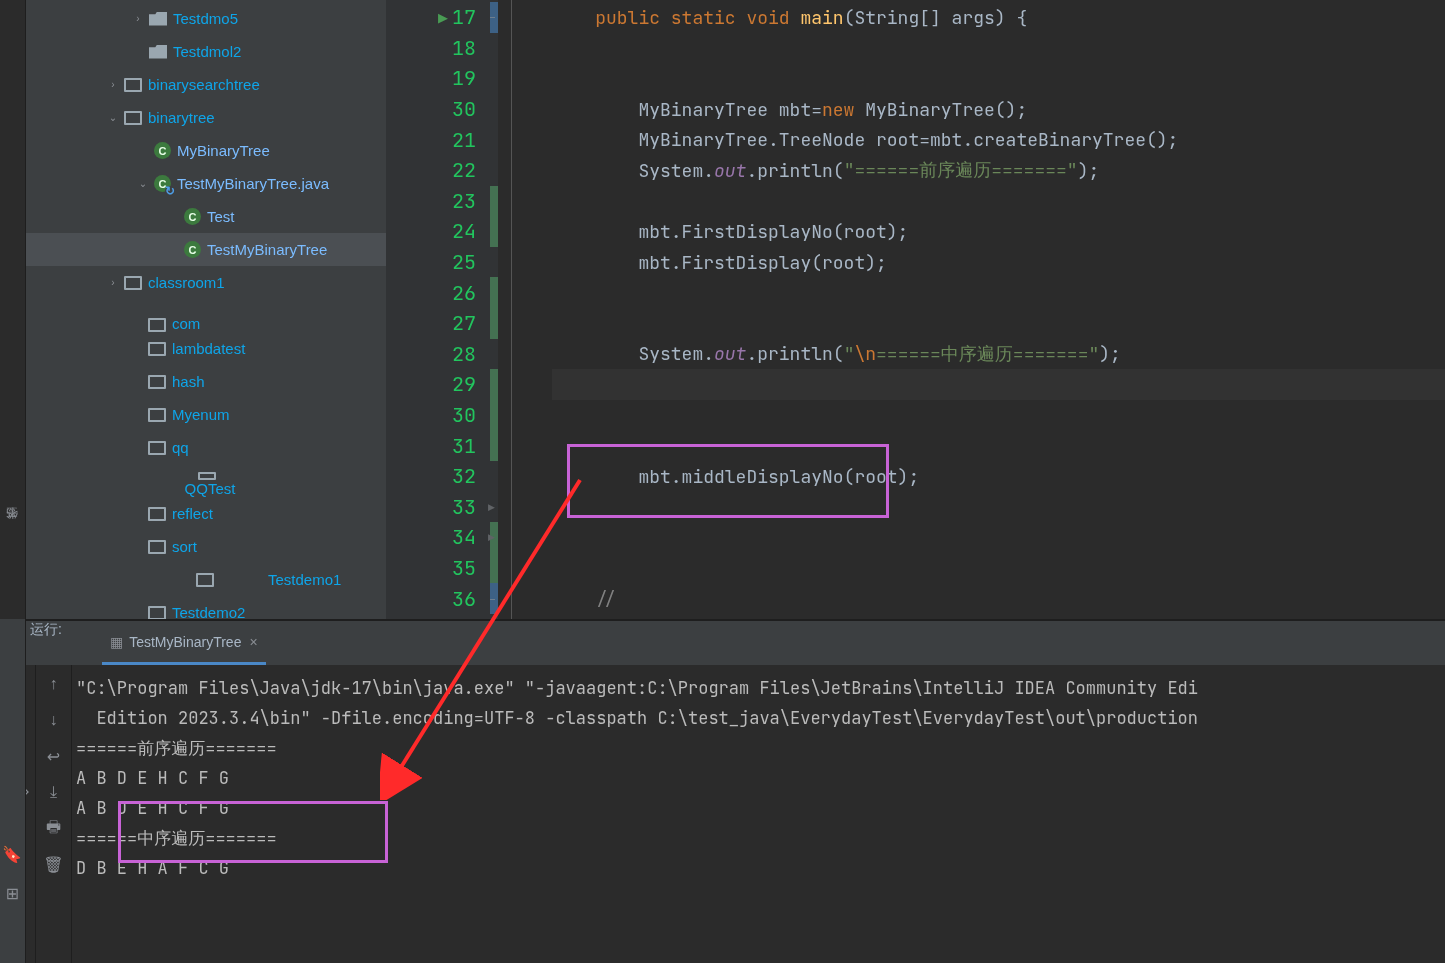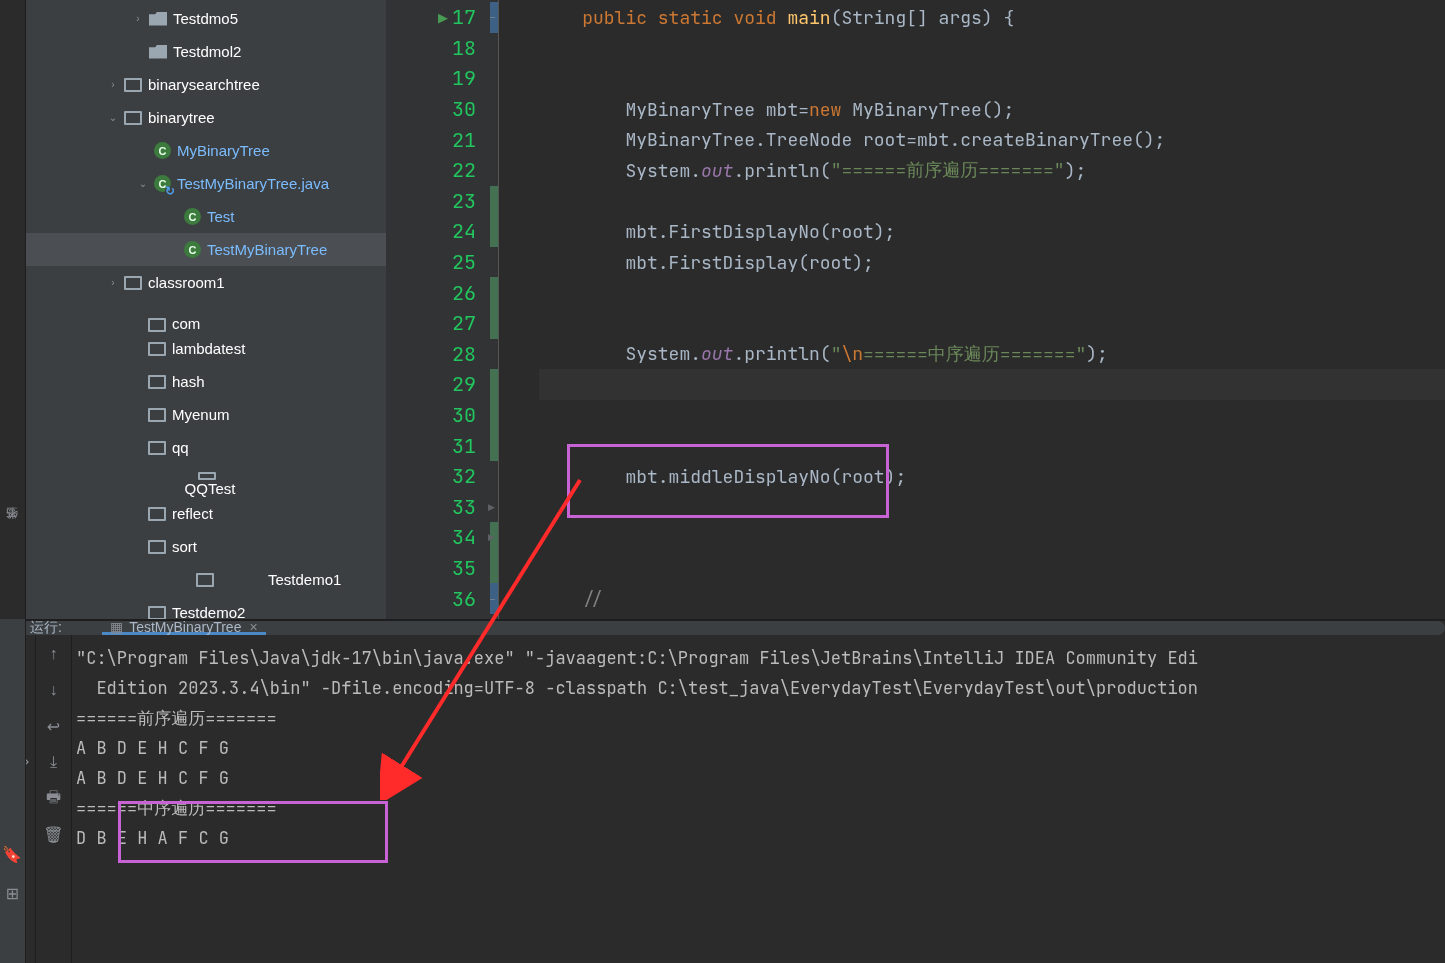--- a/index.html
+++ b/index.html
@@ -60,21 +60,21 @@
   display: inline-flex; align-items: center; justify-content: center;
   font-size: 11px; font-weight: bold; margin-right: 6px;
   font-family: sans-serif;
 }
 .icon-class { background: #3c7a3e; color: #e8ffe8; }
 .icon-java { background: #3c7a3e; color: #e8ffe8; position: relative; }
 .icon-java::after {
   content: '↻'; position: absolute; right: -4px; bottom: -4px;
   font-size: 12px; color: #4e9de6; background: #3c3f41; border-radius:50%; line-height:10px;
 }
-.txt { color: #ffffff; }
+.txt { color: #0ea5e9; }
 .txt.hl { color: #7bbcff; }
 .editor {
   flex: 1;
   background: #2b2b2b;
   display: flex;
   position: relative;
 }
 .gutter {
   width: 112px;
   background: #313335;
@@ -95,20 +95,21 @@
 .run-gutter { position: absolute; left: 52px; color: #499c54; font-size: 13px; }
 .vcs-add { position: absolute; right: 0; top: 0; bottom: 0; width: 8px; background: #447152; }
 .vcs-mod { position: absolute; right: 0; top: 0; bottom: 0; width: 8px; background: #3d6185; }
 .fold { position: absolute; right: 3px; color: #8a8e94; font-size: 9px; }
 .code-area {
   flex: 1;
   padding-top: 2px;
   padding-left: 40px;
   position: relative;
   border-left: 1px solid #555;
+  margin-left: 13px;
 }
 .cline {
   height: 30.6px;
   display: flex;
   align-items: center;
   white-space: pre;
   font-size: 18px;
 }
 .cline.current { background: #323232; }
 .kw { color: #cc7832; }
@@ -126,27 +127,26 @@
 }
 .hb-code { left: 567px; top: 444px; width: 322px; height: 74px; }
 .bottom-panel {
   height: 344px;
   background: #2b2b2b;
   border-top: 2px solid #1e1e1e;
   display: flex;
   flex-direction: column;
 }
 .run-header {
-  height: 14px;
-  display: flex;
-  align-items: center;
+  height: 44px;
+  display: flex;
+  align-items: flex-start;
   padding-left: 30px;
   background: #3c3f41;
   font-size: 14px;
-  border-radius: 10px;
 }
 .run-tab {
   display: flex;
   align-items: center;
   padding: 0 8px;
   height: 100%;
   border-bottom: 3px solid #4a88c7;
   margin-left: 40px;
 }
 .run-body { flex: 1; display: flex; }

